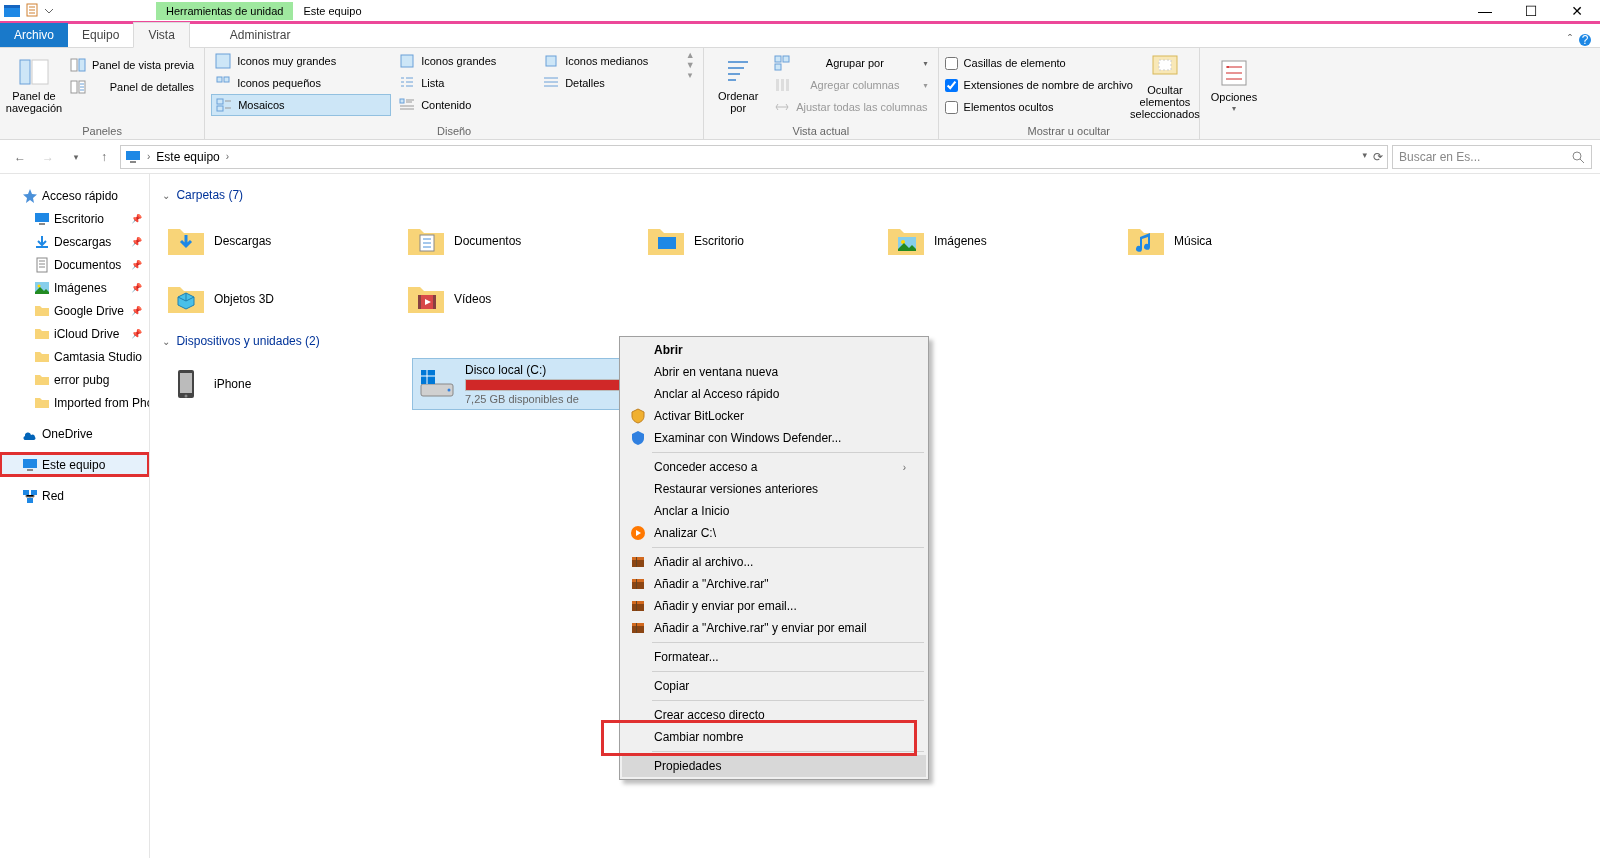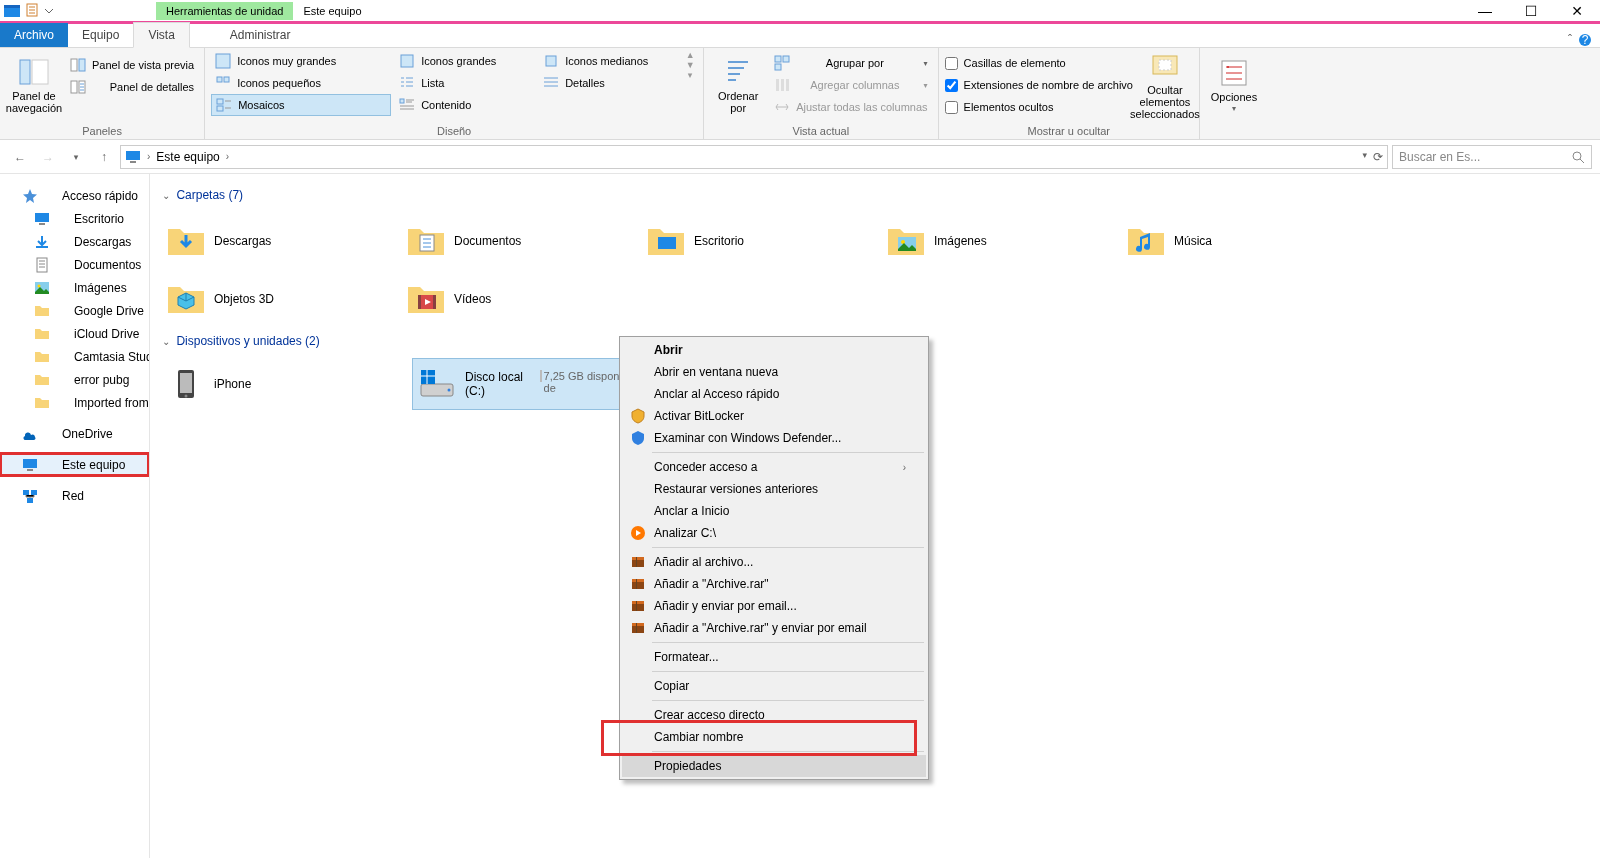--- a/index.html
+++ b/index.html
@@ -36,36 +36,36 @@
 .chk{display:flex;align-items:center;gap:6px;padding:1px 0;height:22px;}
 .chk input{width:13px;height:13px;}
 .chk span{font-size:11px;}
 .nav-bar{height:34px;display:flex;align-items:center;gap:4px;padding:0 8px;border-bottom:1px solid #e5e5e5;}
 .nav-btn{width:24px;height:24px;display:flex;align-items:center;justify-content:center;color:#666;}
 .addr{flex:1;height:24px;border:1px solid #ccc;display:flex;align-items:center;gap:6px;padding:0 4px;}
 .addr .ic{width:16px;height:16px;}
 .search{width:200px;height:24px;border:1px solid #ccc;padding:0 6px;display:flex;align-items:center;gap:6px;color:#888;}
 .main{display:flex;height:calc(858px - 24px - 24px - 92px - 34px);}
 .sidebar{width:150px;border-right:1px solid #e5e5e5;padding-top:10px;overflow:hidden;}
-.tree-item{display:flex;align-items:center;gap:24px;padding:3px 0 3px 22px;height:23px;white-space:nowrap;overflow:hidden;}
+.tree-item{display:flex;align-items:center;gap:4px;padding:3px 0 3px 22px;height:23px;white-space:nowrap;overflow:hidden;}
 .tree-item.sub{padding-left:34px;}
 .tree-item .ic{width:16px;height:16px;flex-shrink:0;}
 .tree-item .pin{margin-left:auto;margin-right:6px;color:#999;font-size:9px;}
 .tree-item.hl{outline:3px solid #e03030;outline-offset:-2px;background:#e5f1fb;}
 .tree-section{margin-bottom:8px;}
 .content{flex:1;padding:8px 12px;position:relative;overflow:hidden;}
 .section-header{display:flex;align-items:center;gap:6px;color:#003399;font-size:12px;margin:6px 0 10px 0;}
 .section-header .chev{font-size:10px;color:#666;}
 .items-grid{display:flex;flex-wrap:wrap;gap:0;}
 .folder-tile{width:240px;height:58px;display:flex;align-items:center;gap:8px;padding:4px;}
 .folder-tile .ic{width:40px;height:40px;}
 .drive-tile{width:240px;height:52px;display:flex;align-items:center;gap:10px;padding:4px 6px;}
 .drive-tile.selected{background:#cde6f7;border:1px solid #92c0e0;}
 .drive-tile .ic{width:36px;height:36px;}
-.drive-info{flex:1;display:flex;flex-direction:row;gap:2px;}
+.drive-info{flex:1;display:flex;flex-direction:column;gap:2px;}
 .drive-info .name{font-size:12px;}
 .drive-info .bar{height:12px;border:1px solid #bbb;background:#eee;position:relative;}
 .drive-info .bar .fill{position:absolute;top:0;left:0;bottom:0;background:#d02828;}
 .drive-info .sub{font-size:11px;color:#666;}
 .context-menu{position:absolute;left:619px;top:336px;width:310px;background:#f0f0f0;border:1px solid #a0a0a0;box-shadow:4px 4px 4px rgba(0,0,0,0.25);padding:2px;}
 .cm-item{height:22px;display:flex;align-items:center;gap:10px;padding:0 20px 0 32px;position:relative;}
 .cm-item .ic{width:16px;height:16px;position:absolute;left:8px;}
 .cm-item .arrow{margin-left:auto;color:#666;font-size:10px;}
 .cm-sep{height:1px;background:#d0d0d0;margin:3px 2px 3px 30px;}
 .cm-item.bold{font-weight:600;}

